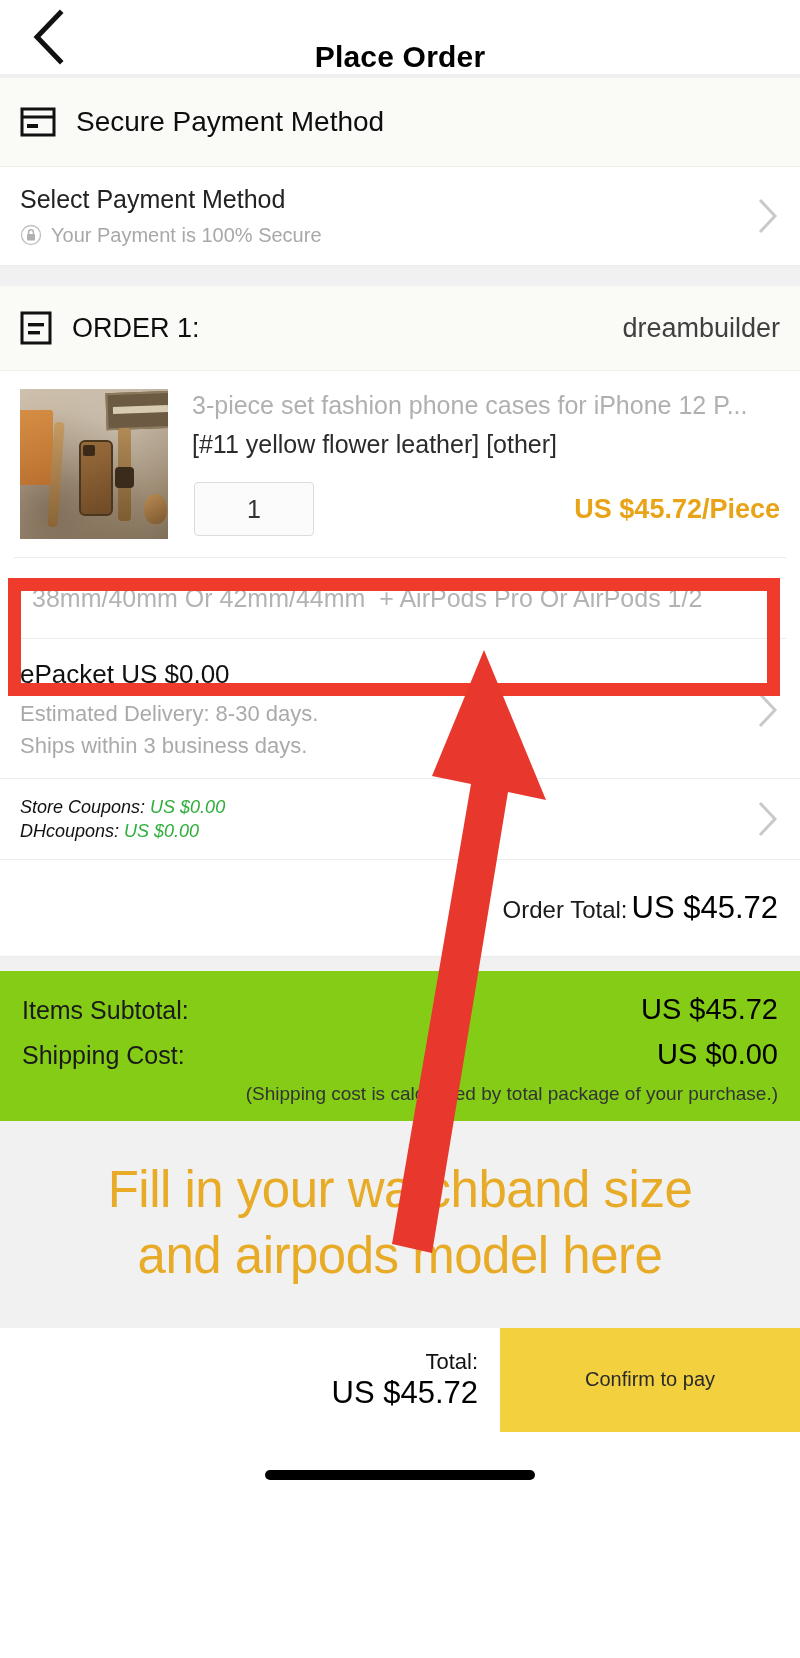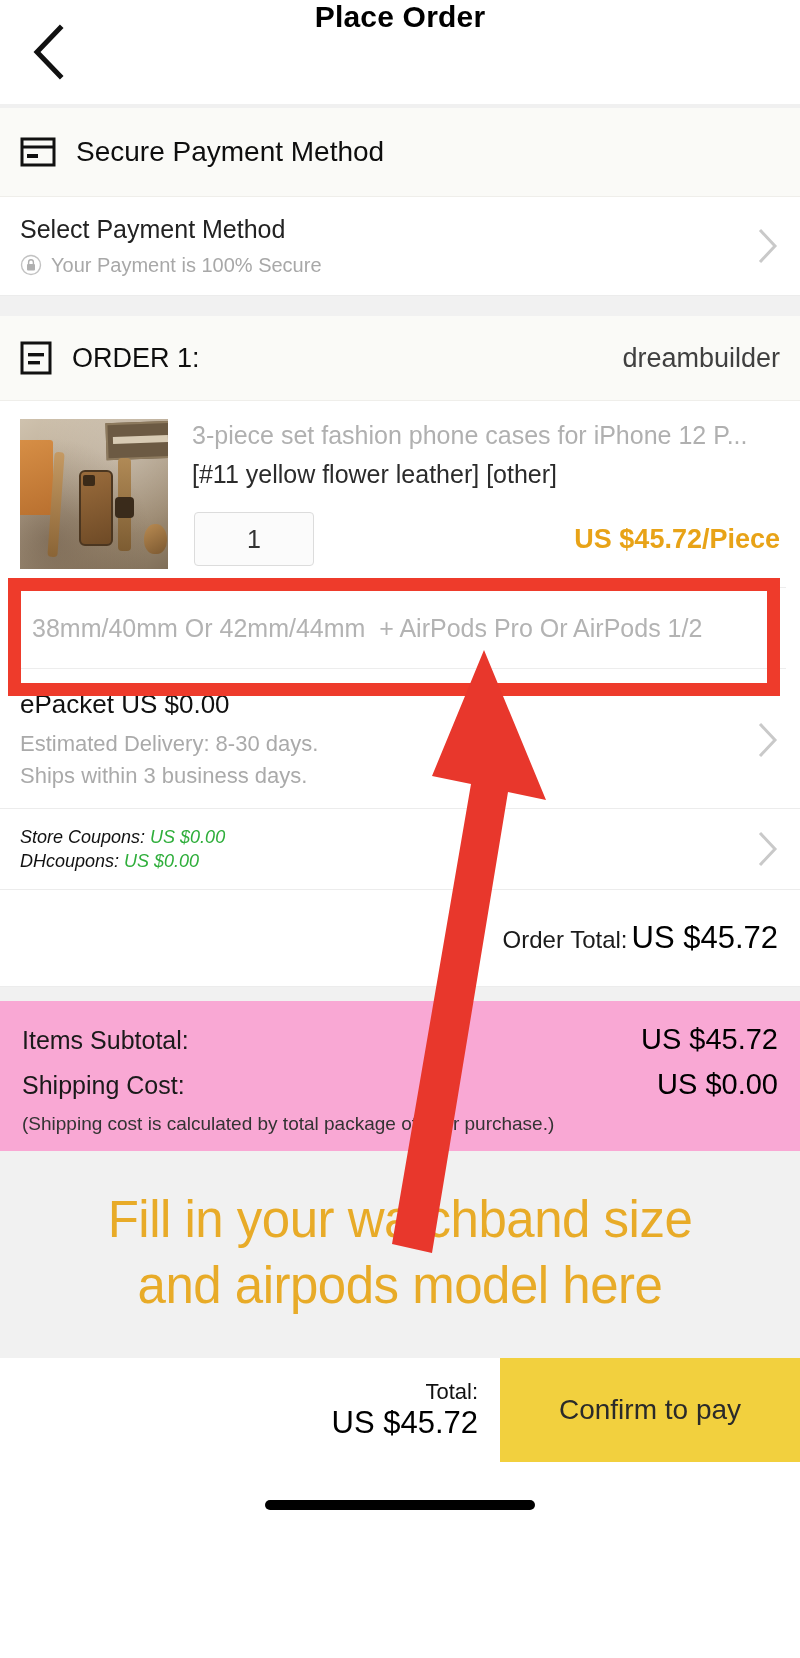--- a/index.html
+++ b/index.html
@@ -15,24 +15,24 @@
     position: relative;
     width: 800px;
     height: 1658px;
     background: #ffffff;
     overflow: hidden;
   }
 
   
   .nav-bar {
     position: relative;
-    height: 104px;
-    background: #ffffff;
-    display: flex;
-    align-items: flex-start;
+    height: 74px;
+    background: #ffffff;
+    display: flex;
+    align-items: flex-end;
     justify-content: center;
   }
   .nav-back {
     position: absolute;
     left: 22px;
     top: 50%;
     transform: translateY(-50%);
     width: 52px;
     height: 62px;
     display: flex;
@@ -297,22 +297,23 @@
     background: #ffffff;
     padding: 30px 22px 30px 0;
     text-align: right;
     border-bottom: 1px solid #ececec;
   }
   .ot-label { font-size: 24px; color: #1a1a1a; }
   .ot-value { font-size: 31px; color: #000000; margin-left: 4px; }
 
   
   .summary {
-    background: #f9a8d4;
+    background: #84cc16;
     padding: 22px 22px 16px 22px;
+    text-align: right;
   }
   .sum-line {
     display: flex;
     justify-content: space-between;
     align-items: baseline;
     margin-bottom: 12px;
   }
   .sum-label { font-size: 25px; color: #1a1a1a; }
   .sum-value { font-size: 29px; color: #000000; }
   .sum-note {
@@ -349,21 +350,21 @@
     flex-direction: column;
     justify-content: center;
   }
   .pay-total-label { font-size: 22px; color: #111; line-height: 1.15; }
   .pay-total-value { font-size: 31px; color: #000; line-height: 1.2; }
   .pay-btn {
     width: 300px;
     background: #f2d03e;
     border: none;
     font-family: "Liberation Sans", sans-serif;
-    font-size: 28px;
+    font-size: 20px;
     color: #2a2a2a;
     cursor: pointer;
   }
   .home-area {
     height: 86px;
     background: #ffffff;
     display: flex;
     align-items: center;
     justify-content: center;
   }

